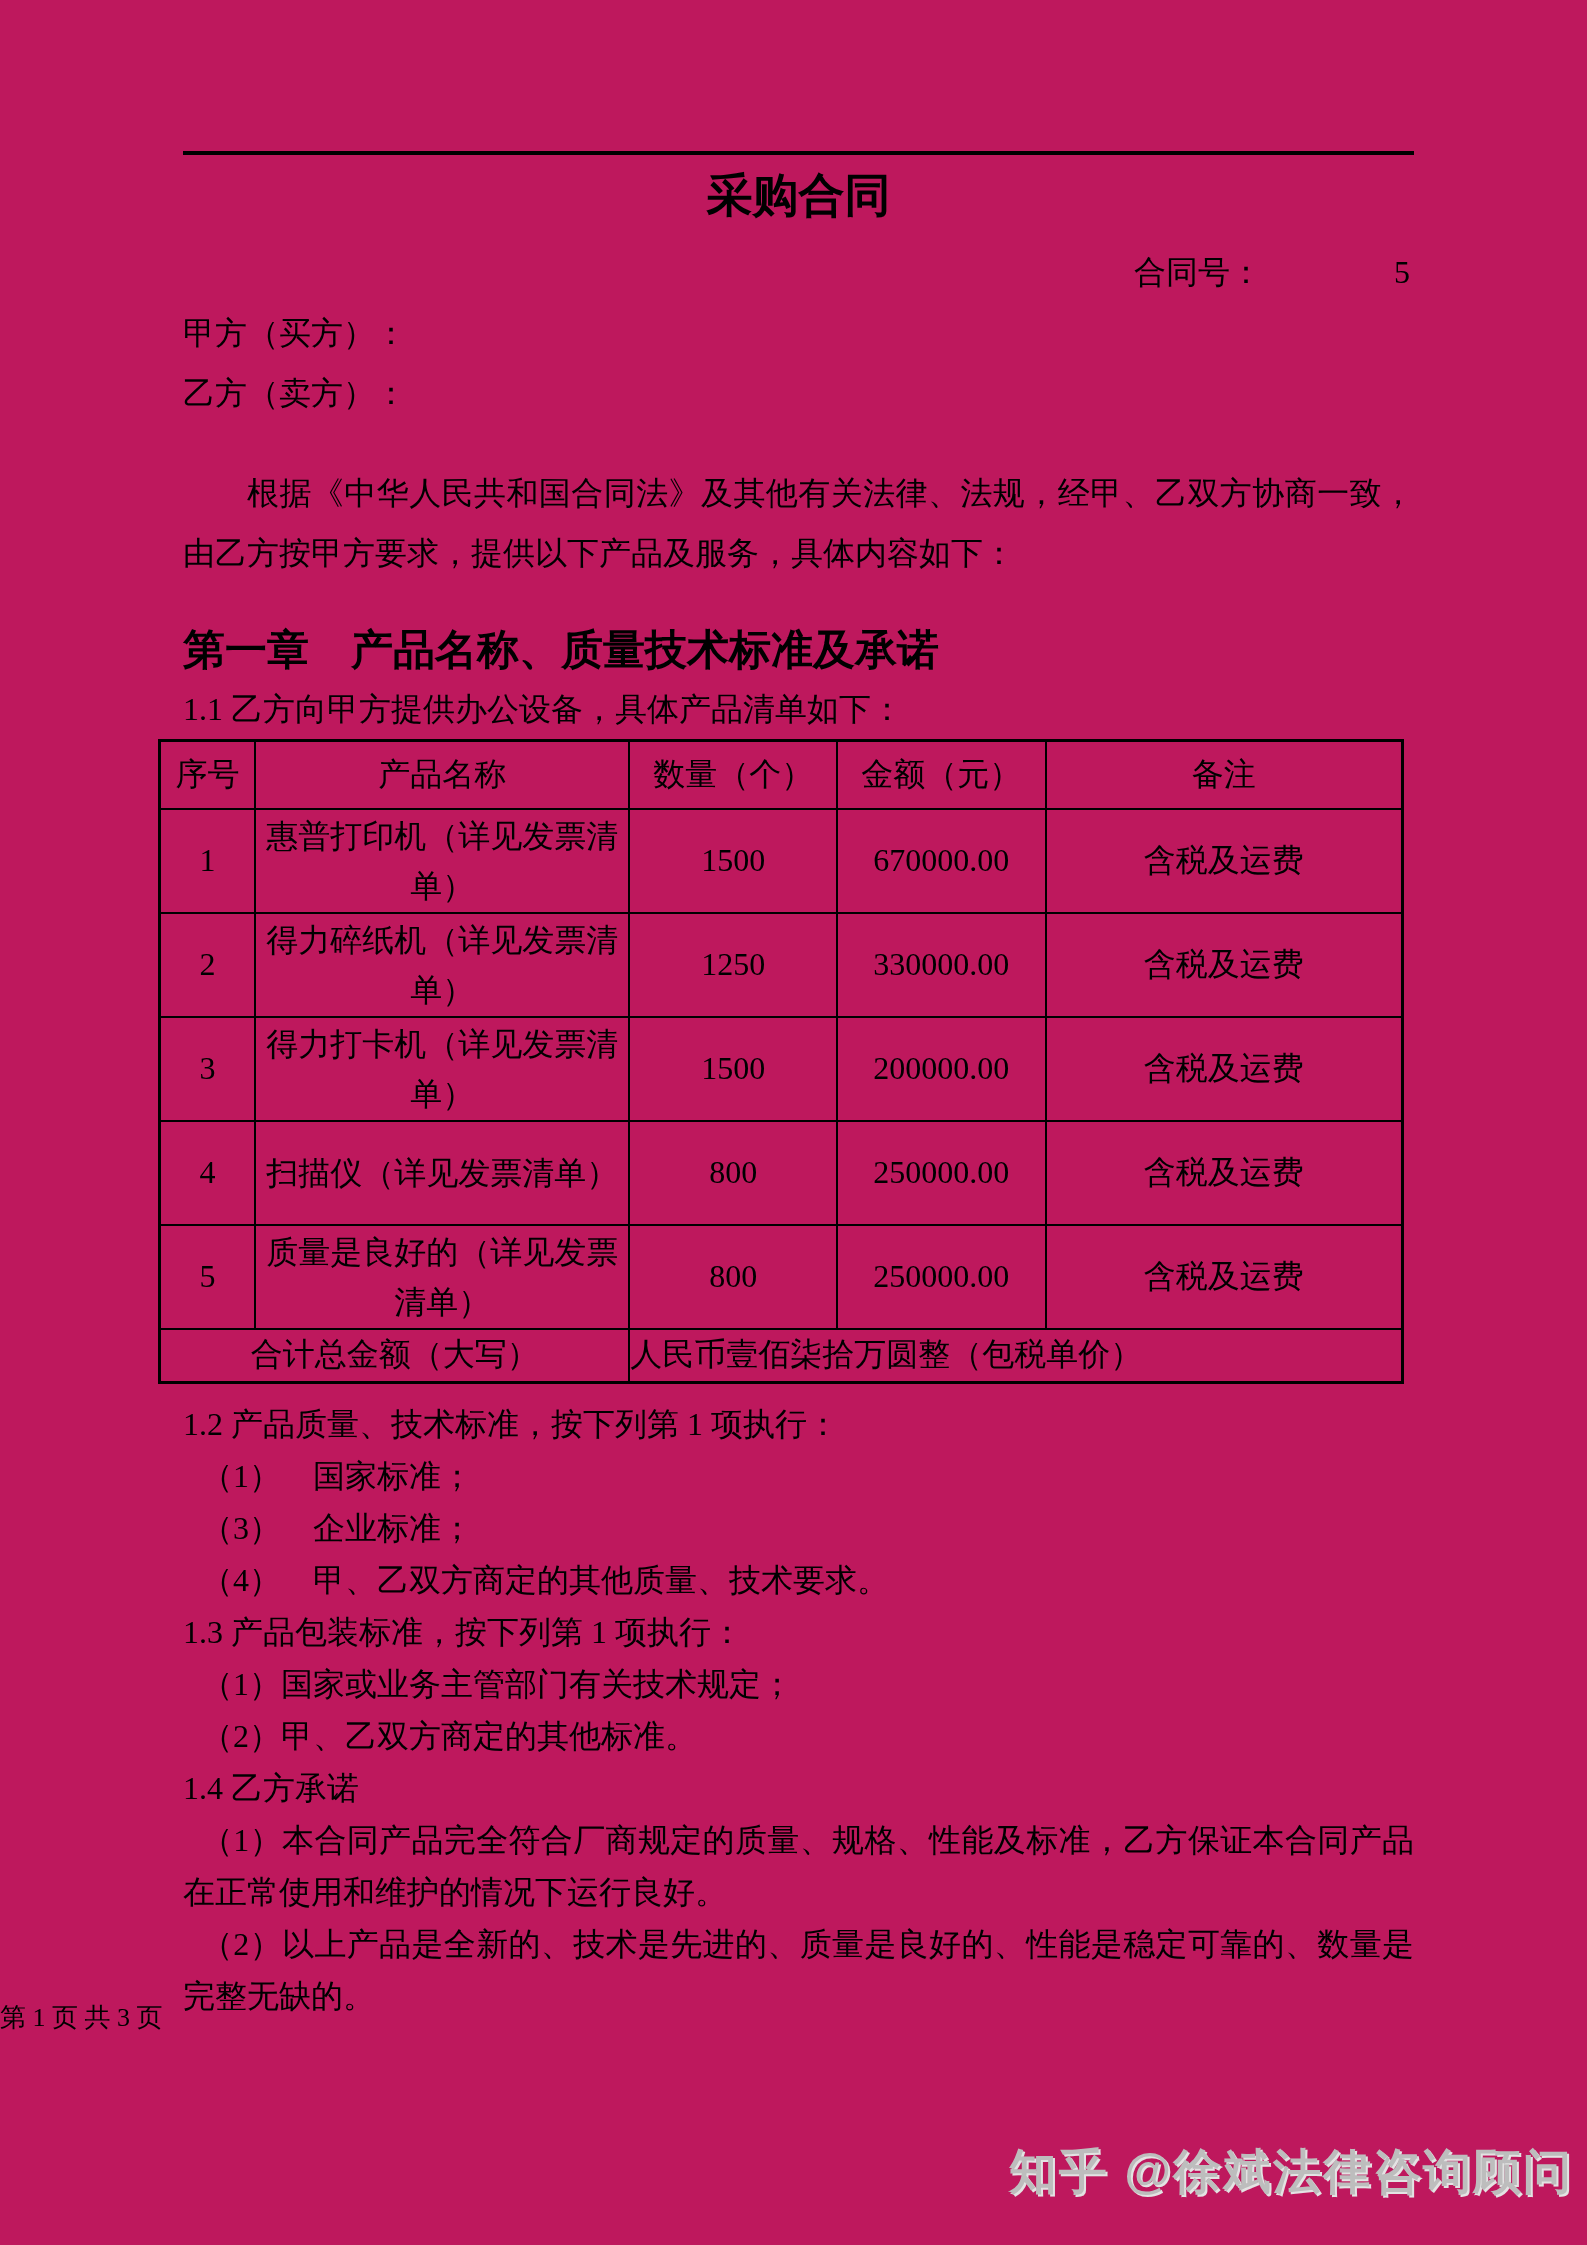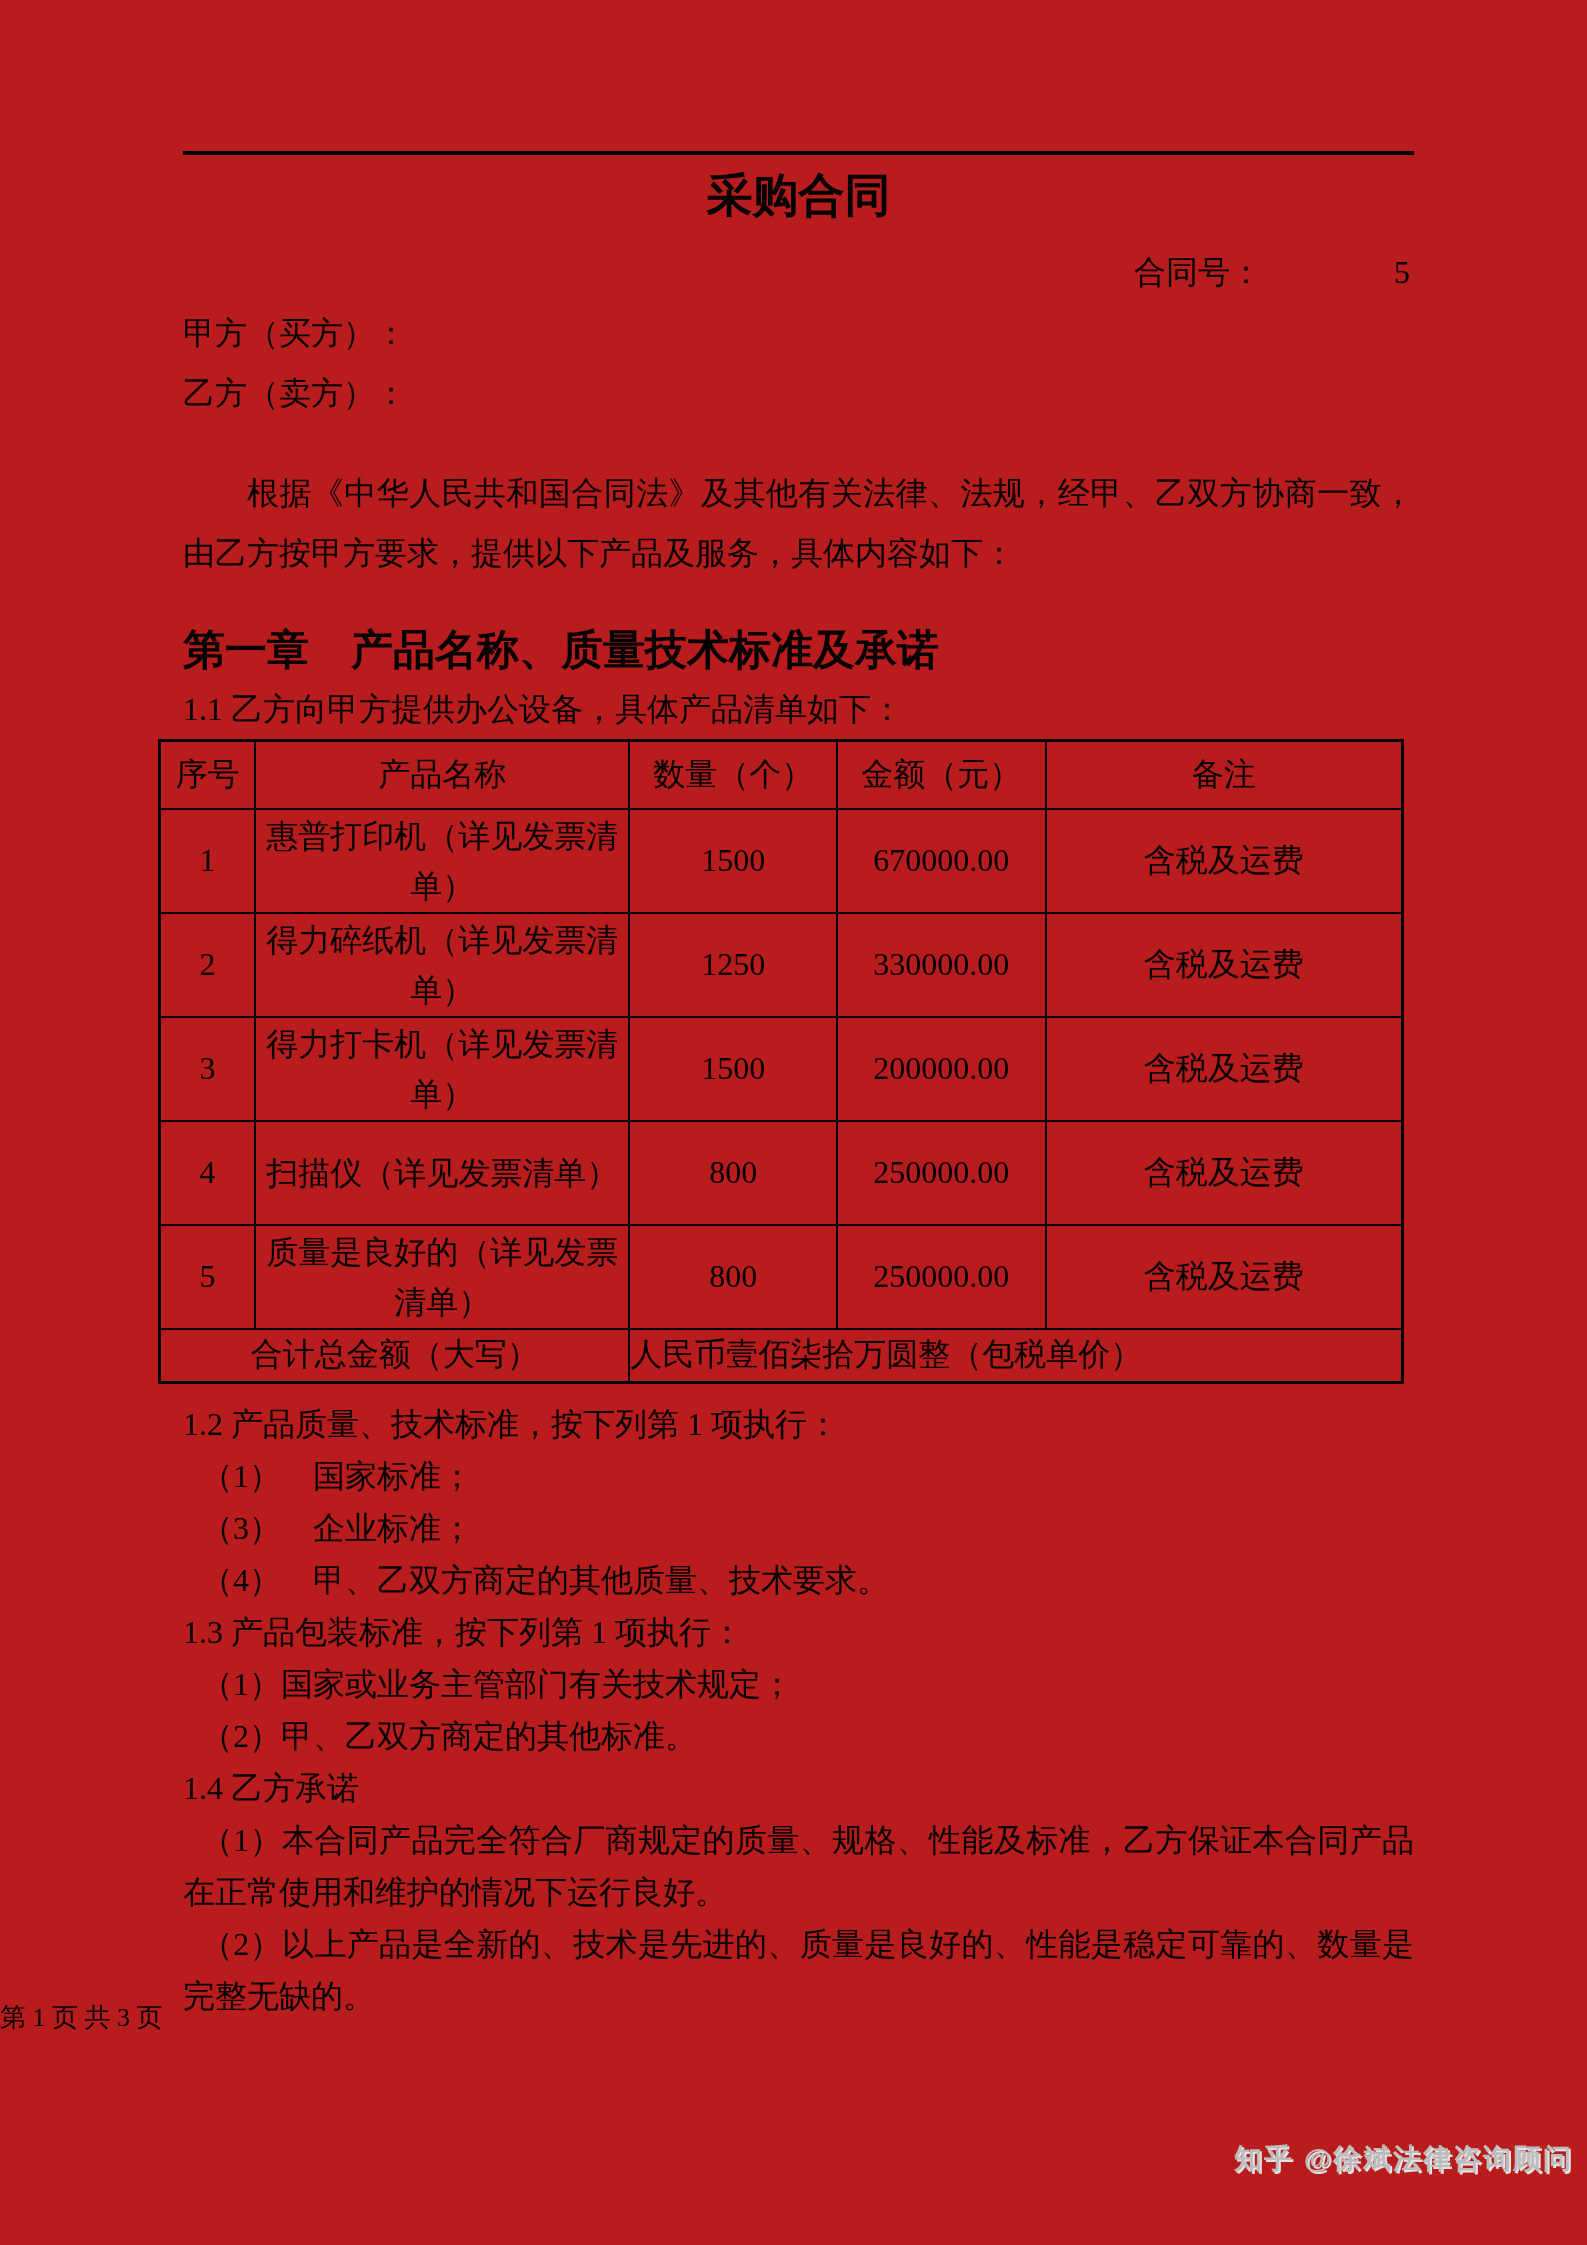--- a/index.html
+++ b/index.html
@@ -1,21 +1,21 @@
 <!DOCTYPE html>
 <html><head>
 <meta charset="utf-8">
 <style>
   html,body { margin:0; padding:0; background:#ffffff; }
   .page {
     position:relative;
     width:1587px; height:2245px;
     box-sizing:border-box;
     padding:0 173px 0 183px;
-    background:#b91c1c;
+    background:#be185d;
     font-family:"Liberation Serif","DejaVu Serif",serif;
     font-size:32px; color:#000;
     overflow:hidden;
   }
   .top-rule { border-top:4px solid #000; margin-top:151px; }
   .title { margin:10px 0 0 0; text-align:center; font-size:46px; font-weight:bold; line-height:62px; }
   .contract-no { display:flex; justify-content:flex-end; align-items:baseline; margin-top:22px; line-height:46px; padding-right:4px; }
   .contract-no .label { margin-right:132px; }
   .party { line-height:60px; }
   .party.first { margin-top:8px; }
@@ -43,21 +43,21 @@
   .clauses .c-line { line-height:52px; text-align:justify; }
   .ind { text-indent:18px; }
 
   .footer {
     position:absolute; left:0; right:0; top:2000px;
     text-align:left; font-size:26px; color:#000;
   }
   .watermark {
     position:absolute; right:14px; top:2140px;
     font-family:"Liberation Sans","DejaVu Sans",sans-serif;
-    font-weight:bold; font-size:28px; letter-spacing:2px;
+    font-weight:bold; font-size:48px; letter-spacing:2px;
     color:#bdbdbd; text-shadow:2px 2px 0 #e3e3e3;
     white-space:nowrap;
   }
 </style>
 </head>
 <body>
 
 <div class="page">
 
   <div class="top-rule"></div>

